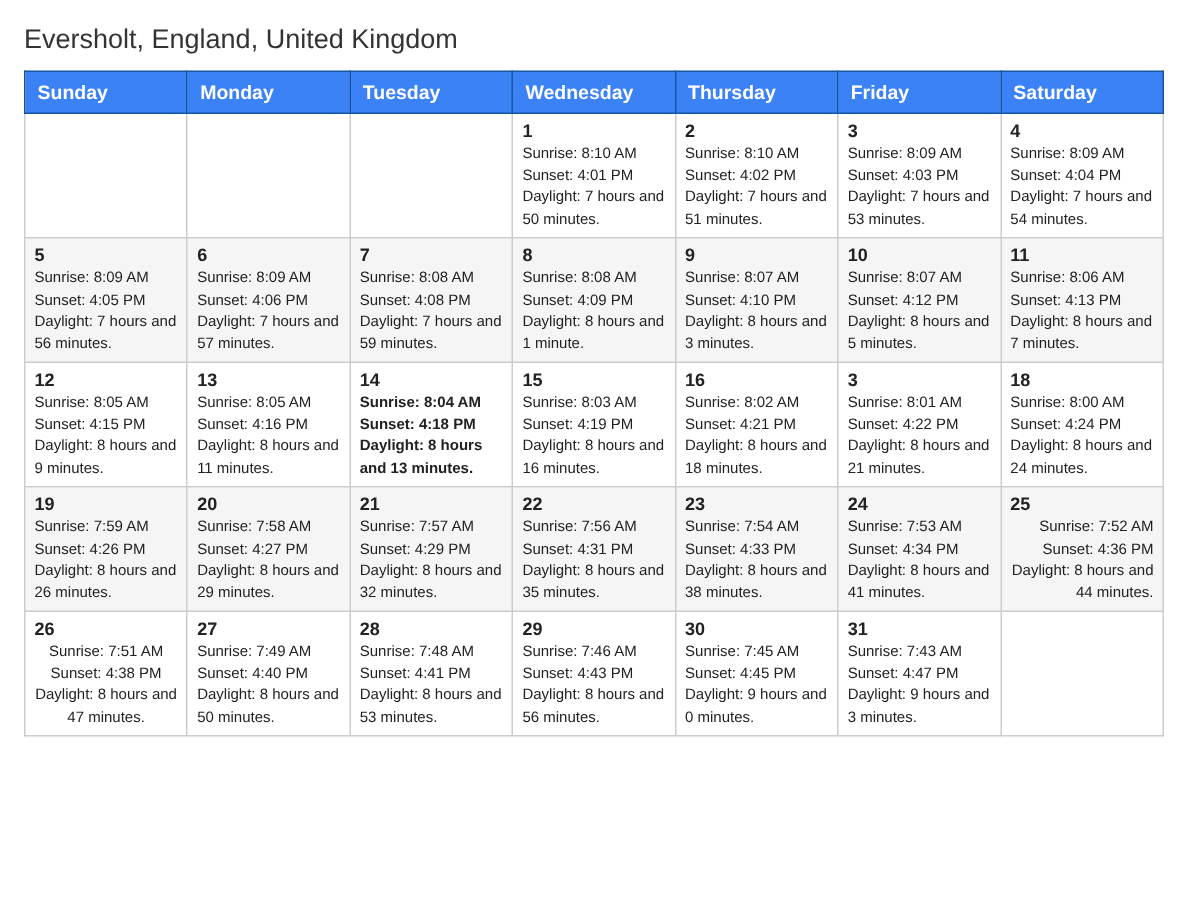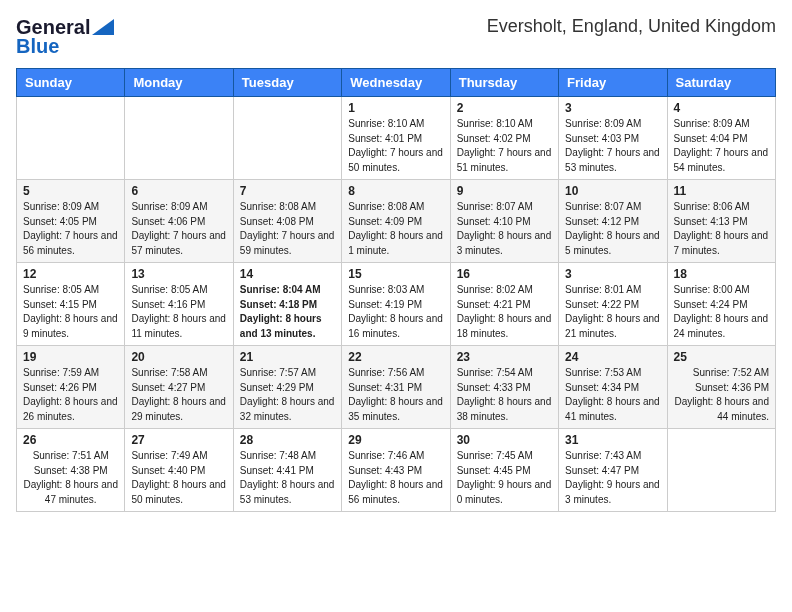--- a/index.html
+++ b/index.html
@@ -78,29 +78,20 @@
       color: #222;
     }
     .empty {
       background: #f9f9f9;
     }
   </style>
 </head>
 <body>
 
 <div class="header">
-  <div class="logo">
-    <div class="logo-row">
-      <span style="font-size:20px;font-weight:bold;color:#1a1a2e;">General</span>
-      <svg width="22" height="16" viewBox="0 0 22 16" style="margin-left:2px;margin-bottom:2px;">
-        <polygon points="0,16 22,0 22,16" fill="#1565C0"></polygon>
-      </svg>
-    </div>
-    <span style="font-size:20px;font-weight:bold;color:#1565C0;margin-top:-4px;margin-left:0;">Blue</span>
-  </div>
   <div class="title-block">
     <div class="location">Eversholt, England, United Kingdom</div>
   </div>
 </div>
 
 <table class="calendar">
   <thead>
     <tr>
     <th>Sunday</th>
         <th>Monday</th>

